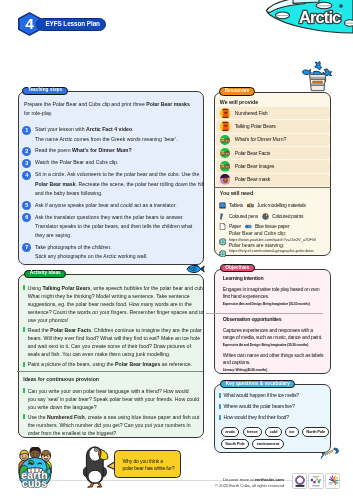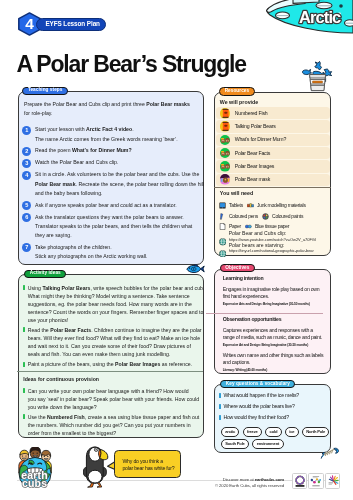--- a/index.html
+++ b/index.html
@@ -136,21 +136,20 @@
 
   <div class="hexbadge">
     <svg width="25" height="24" viewBox="0 0 25 24">
         <polygon points="12.5,0.9 23.2,6.7 23.2,17.3 12.5,23.1 1.8,17.3 1.8,6.7" fill="#2468e8" stroke="#0d2f7a" stroke-width="1.5" stroke-linejoin="round"></polygon>
       </svg>
   </div>
   <div class="hexnum">4</div>
   <div class="badgepill">
       <span>EYFS Lesson Plan</span>
     </div>
-  <div class="title">A Polar Bear’s Struggle</div>
 
   <div class="topicbanner">
     <svg width="100" height="36" viewBox="0 0 100 36" xmlns="http://www.w3.org/2000/svg">
       <path d="M100 -2 L100 33 C84 33 66 31 52 28 C38 25 24 20 17 15 C13 12 13 9 17 7.5 C24 4.5 40 1.5 60 0 L100 -2 Z" fill="#1fe8e8" stroke="#2a2a2a" stroke-width="1.2" stroke-linejoin="round"></path>
       <path d="M13.5 10.5 C17 5.5 26 1.5 38 -1 L52 -4 L52 3.5 C38 5 25 7.5 19.5 11 C16.5 13 14 12.6 13.5 10.5 Z" fill="#eafdff" stroke="#2a2a2a" stroke-width="1.2" stroke-linejoin="round"></path>
       <path d="M40 -4 L66 -5 L66 2 L40 3.4 Z" fill="#d2f6fb" stroke="#2a2a2a" stroke-width="1.1" stroke-linejoin="round"></path>
       <ellipse cx="29.5" cy="15.4" rx="7" ry="3.4" fill="#f5ffff" stroke="#2a2a2a" stroke-width="1.1"></ellipse>
       <path d="M23.3 15.6 L35.7 15.6" stroke="#8fa8b0" stroke-width="0.9"></path>
       <ellipse cx="71" cy="5.5" rx="8" ry="3.2" fill="#f5ffff" stroke="#2a2a2a" stroke-width="1.1"></ellipse>
       <path d="M64 5.8 L78 5.8" stroke="#8fa8b0" stroke-width="0.9"></path>

